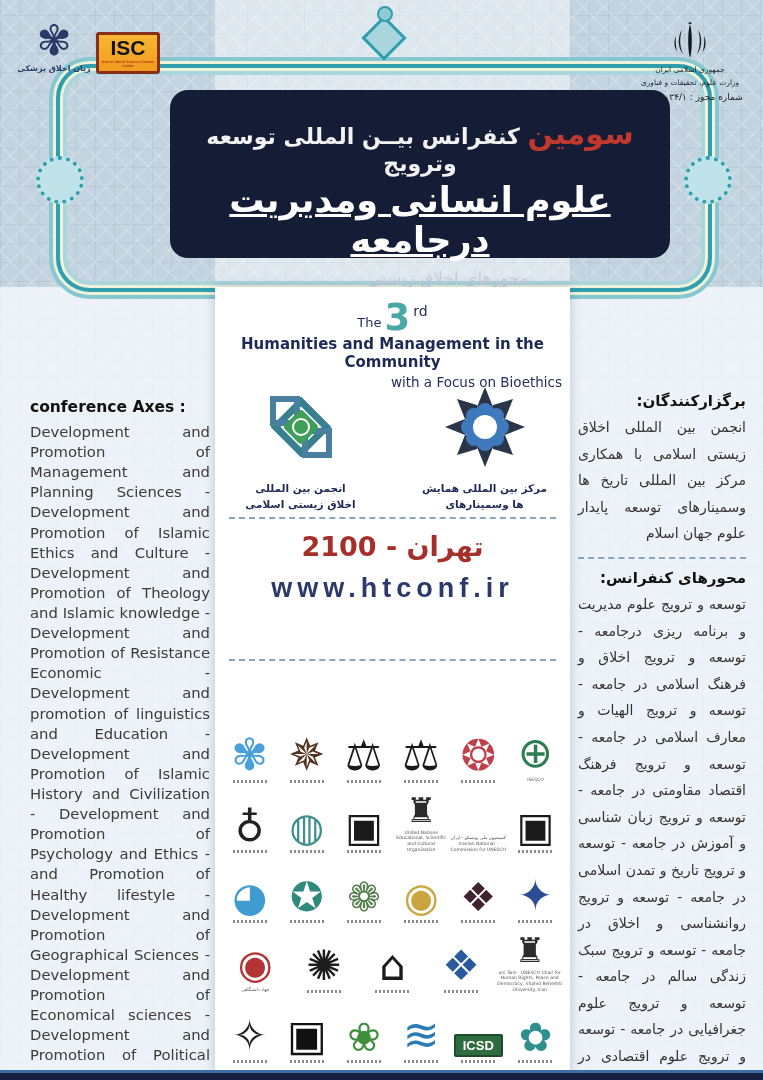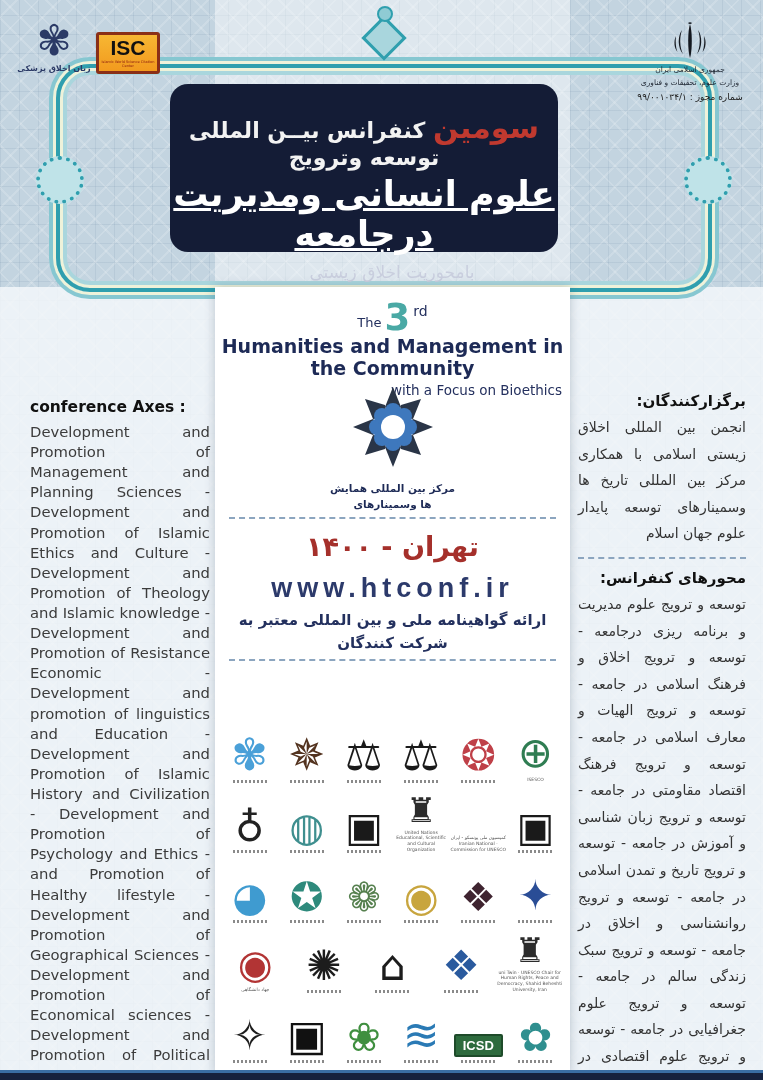--- a/index.html
+++ b/index.html
@@ -17,21 +17,21 @@
   
   .top-band{left:215px;top:0;width:355px;height:292px;background:rgba(255,255,255,.45);}
   .lower-overlay{left:0;top:287px;width:763px;height:793px;background:rgba(243,247,250,.85);}
   .frame{left:56px;top:64px;width:648px;height:220px;border:4px solid #2f9fae;border-radius:34px;
     box-shadow:0 0 0 3px #eef2da, inset 0 0 0 3px #eef2da, 0 0 0 7px #86c7d1, inset 0 0 0 7px #a9d6dd;}
   .medallion{width:40px;height:40px;border-radius:50%;background:#bfe3e8;border:4px dotted #2f9fae;}
   .med-left{left:-24px;top:88px;}
   .med-right{right:-24px;top:88px;}
   .finial-diamond{left:368px;top:22px;width:26px;height:26px;background:#a9d6dd;border:3px solid #2f9fae;transform:rotate(45deg);}
   .finial-dot{left:377px;top:6px;width:12px;height:12px;border-radius:50%;background:#8fcbd4;border:2px solid #2f9fae;}
-  .banner{left:170px;top:84px;width:388px;height:168px;background:#141c36;border-radius:18px;
+  .banner{left:170px;top:90px;width:500px;height:168px;background:#141c36;border-radius:18px;
     color:#fff;text-align:center;direction:rtl;}
   .banner-line1{margin-top:26px;font-size:22px;font-weight:bold;color:#f2f2f2;}
   .banner-line1 .red-word{color:#c0392f;font-size:30px;}
   .banner-line2{margin-top:4px;font-size:35px;font-weight:bold;letter-spacing:-1px;text-decoration:underline;}
   .banner-line3{margin-top:8px;font-size:17px;color:#c9cede;transform:translateX(28px);}
   
   .med-logo{left:16px;top:20px;width:76px;text-align:center;color:#2b3a66;}
   .med-logo .rosette{font-size:42px;line-height:1;}
   .med-logo .med-cap{font-size:8px;font-weight:bold;margin-top:2px;direction:rtl;}
   .isc-badge{left:96px;top:32px;width:58px;height:36px;background:linear-gradient(#f7b733,#f29a1e);
@@ -43,21 +43,21 @@
   .gov-lines{font-size:7.5px;direction:rtl;line-height:1.5;margin-top:2px;}
   .gov-license{font-size:9px;direction:rtl;margin-top:3px;color:#222;}
   
   .panel{left:215px;top:287px;width:355px;height:787px;background:#fff;box-shadow:0 0 10px rgba(30,50,80,.25);}
   .title-block{left:0;top:16px;width:355px;text-align:center;color:#24305e;}
   .t-line1{display:flex;justify-content:center;align-items:flex-end;gap:3px;}
   .t-the{font-size:13px;padding-bottom:3px;}
   .t-num{font-size:37px;font-weight:bold;color:#4aa9a5;line-height:.8;}
   .t-ord{font-size:14px;align-self:flex-start;}
   .t-rest{font-size:13.2px;padding-bottom:3px;}
-  .t-line2{font-size:19px;font-weight:bold;color:#1d2a56;margin-top:2px;}
+  .t-line2{font-size:15px;font-weight:bold;color:#1d2a56;margin-top:2px;}
   .t-line3{font-size:13.5px;margin-top:3px;padding-right:8px;text-align:right;}
   .org-logos{left:0;top:98px;width:355px;display:flex;justify-content:center;gap:44px;}
   .org-logo{text-align:center;width:140px;}
   .org-cap{font-size:10.5px;font-weight:bold;color:#1d2a56;direction:rtl;line-height:1.5;margin-top:8px;}
   .dashed-sep{border-top:2px dashed #8ca5bf;height:0;}
   .sep1{left:14px;top:230px;width:327px;}
   .sep2{left:14px;top:372px;width:327px;}
   .city-year{left:0;top:244px;width:355px;text-align:center;font-size:27px;font-weight:bold;color:#a5302b;direction:rtl;}
   .website{left:0;top:286px;width:355px;text-align:center;font-size:27px;font-weight:bold;color:#2c3a6b;letter-spacing:5px;font-family:"Liberation Sans",sans-serif;}
   .cert{left:0;top:322px;width:355px;text-align:center;font-size:15px;font-weight:bold;color:#23305e;direction:rtl;line-height:1.55;}
@@ -120,36 +120,49 @@
   <div class="gov-lines">وزارت علوم، تحقیقات و فناوری</div>
   <div class="gov-license">شماره مجوز : ۹۹/۰۰۱۰۳۴/۱</div>
 </div>
 
 <div class="abs banner">
   <div class="banner-line1">
     <span class="red-word">سومین</span>
     <span>کنفرانس بیــن المللی توسعه وترویج</span>
   </div>
   <div class="banner-line2">علوم انسانی ومدیریت درجامعه</div>
-  <div class="banner-line3">بامحوریت اخلاق زیستی</div>
+  <div class="banner-line3">محورهای اخلاق زیستی</div>
 </div>
 
 <div class="abs panel">
 
   <div class="abs title-block">
     <div class="t-line1">
       <span class="t-the">The</span>
       <span class="t-num">3</span>
       <span class="t-ord">rd</span>
     </div>
     <div class="t-line2">Humanities and Management in the Community</div>
     <div class="t-line3">with a Focus on Bioethics</div>
   </div>
 
   <div class="abs org-logos">
+    <div class="org-logo">
+      <svg width="84" height="84" viewBox="0 0 84 84">
+        <rect x="24" y="24" width="36" height="36" fill="none" stroke="#37808f" stroke-width="7" transform="rotate(45 42 42)"></rect>
+        <rect x="14" y="14" width="24" height="24" fill="none" stroke="#4a7f9f" stroke-width="6"></rect>
+        <rect x="46" y="46" width="24" height="24" fill="none" stroke="#4a7f9f" stroke-width="6"></rect>
+        <rect x="29" y="29" width="26" height="26" rx="4" fill="#3f9e57" transform="rotate(45 42 42)"></rect>
+        <circle cx="42" cy="42" r="8" fill="none" stroke="#fff" stroke-width="2"></circle>
+      </svg>
+      <div class="org-cap">
+        <div>انجمن بین المللی</div>
+        <div>اخلاق زیستی اسلامی</div>
+      </div>
+    </div>
     <div class="org-logo">
       <svg width="84" height="84" viewBox="0 0 84 84">
         <g fill="#2a3547">
           <path d="M42 2 L50 22 L42 30 L34 22 Z"></path>
           <path d="M42 82 L50 62 L42 54 L34 62 Z"></path>
           <path d="M2 42 L22 34 L30 42 L22 50 Z"></path>
           <path d="M82 42 L62 34 L54 42 L62 50 Z"></path>
           <path d="M14 14 L34 20 L36 32 L22 34 Z"></path>
           <path d="M70 14 L50 20 L48 32 L62 34 Z"></path>
           <path d="M14 70 L34 64 L36 52 L22 50 Z"></path>
@@ -168,26 +181,22 @@
         <circle cx="42" cy="42" r="12" fill="#fff"></circle>
       </svg>
       <div class="org-cap">
         <div>مرکز بین المللی همایش ها وسمینارهای</div>
       </div>
     </div>
   </div>
 
   <div class="abs dashed-sep sep1"></div>
 
-  <div class="abs city-year">تهران - ۱۴۰۰</div>
+  <div class="abs city-year">تهران - 2100</div>
   <div class="abs website">www.htconf.ir</div>
-  <div class="abs cert">
-    <div>ارائه گواهینامه ملی و بین المللی معتبر به</div>
-    <div>شرکت کنندگان</div>
-  </div>
 
   <div class="abs dashed-sep sep2"></div>
 
 
   <div class="abs logo-grid">
     <div class="logo-row">
 
     <div class="logo-cell">
           <span class="logo-glyph" style="color: rgb(74, 160, 216); font-size: 44px;">✾</span>
           <div class="logo-caption"></div>

